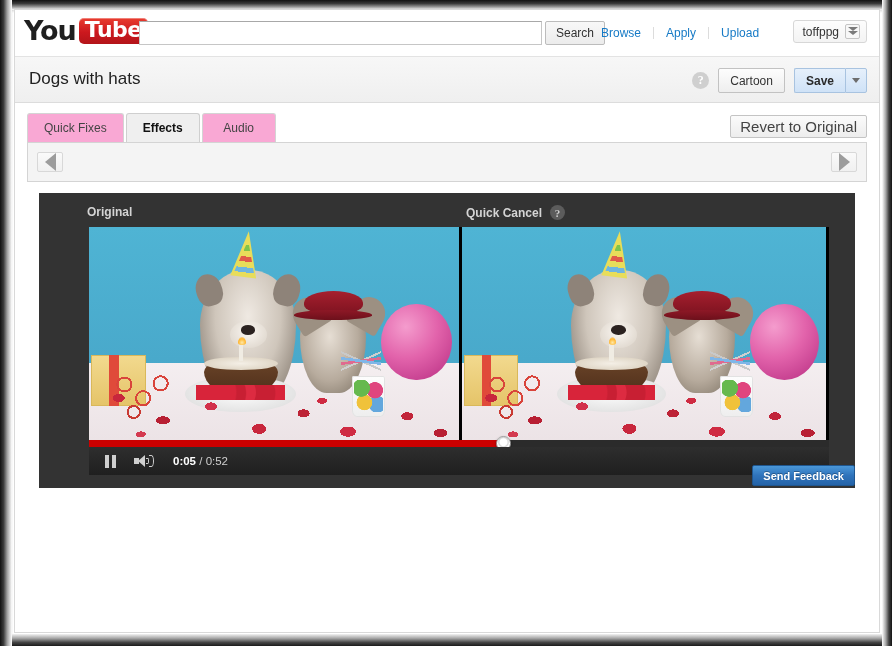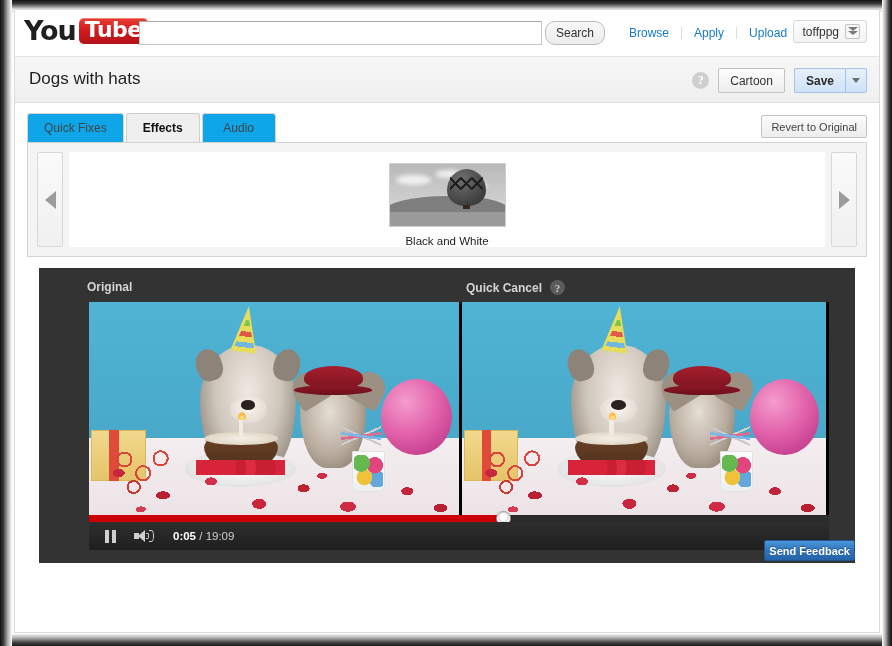--- a/index.html
+++ b/index.html
@@ -77,26 +77,26 @@
     width: 403px; height: 24px;
     border: 1px solid #c6c6c6; border-top-color: #a8a8a8;
     background: #fff; font-size: 12px; padding: 0 5px;
     font-family: "Liberation Sans", sans-serif; outline: none;
   }
   .search-button {
     position: absolute; left: 530px; top: 11px;
     height: 24px; padding: 0 10px;
     font-size: 12px; color: #333;
     background: linear-gradient(180deg,#f8f8f8 0%, #ececec 100%);
-    border: 1px solid #bcbcbc; border-radius: 10px;
+    border: 1px solid #bcbcbc; border-radius: 2px;
     cursor: pointer; font-family: "Liberation Sans", sans-serif;
   }
   .nav-links {
     position: absolute; left: 584px; top: 16px;
-    display: flex; align-items: center; font-size: 12px; margin-left: 28px;
+    display: flex; align-items: center; font-size: 12px;
   }
   .nav-links a {
     color: #167ac6; text-decoration: none; padding: 0 2px; cursor: pointer;
   }
   .nav-sep {
     display: inline-block; width: 1px; height: 12px;
     background: #dcdcdc; margin: 0 10px;
   }
   .user-chip {
     position: absolute; right: 12px; top: 10px;
@@ -171,30 +171,30 @@
   
   .tabrow {
     position: relative; display: flex; align-items: flex-end;
     height: 30px; border-bottom: 1px solid #d4d4d4;
   }
   .tab {
     height: 29px; min-width: 74px; padding: 0 16px;
     display: flex; align-items: center; justify-content: center;
     font-size: 12px; color: #444;
     border: 1px solid #d4d4d4; border-bottom: none;
-    border-radius: 3px 3px 0 0; background: #0ea5e9;
+    border-radius: 3px 3px 0 0; background: #f9a8d4;
     margin-right: 2px; cursor: pointer;
   }
   .tab.active {
     background: #efefef; color: #111; font-weight: bold;
     border-color: #cfcfcf;
   }
   .revert-btn {
     position: absolute; right: 0; bottom: 4px;
-    height: 23px; padding: 0 9px; font-size: 11px; color: #444;
+    height: 23px; padding: 0 9px; font-size: 15px; color: #444;
     background: linear-gradient(180deg,#fbfbfb 0%,#ededed 100%);
     border: 1px solid #c4c4c4; border-radius: 2px; cursor: pointer;
     display: flex; align-items: center; margin-top: 39px;
   }
 
   
   .effects-panel {
     border: 1px solid #d4d4d4; border-top: none;
     background: #f4f4f4; padding: 9px;
     display: flex; align-items: stretch; gap: 6px;
@@ -470,21 +470,21 @@
   .w1 { left: 12px; top: 4px; width: 3px; height: 6px; }
   .w2 { left: 15px; top: 1px; width: 5px; height: 12px; }
   .time-display { font-size: 11.5px; color: #cfcfcf; }
   .time-cur { font-weight: bold; color: #ffffff; }
 
   .feedback-row {
     position: absolute; right: 0; bottom: 0; width: 100%; height: 26px;
   }
   .feedback-btn {
     position: absolute; right: 0; bottom: 2px;
-    height: 21px; padding: 0 4px; font-size: 11px; font-weight: bold; color: #fff;
+    height: 21px; padding: 0 10px; font-size: 11px; font-weight: bold; color: #fff;
     background: linear-gradient(180deg,#4a97d8 0%, #2f73bb 50%, #2463a8 100%);
     border: 1px solid #1f568f; border-radius: 2px; cursor: pointer;
     display: flex; align-items: center;
     text-shadow: 0 -1px 0 rgba(0,0,0,.3);
   }
 </style>
 </head>
 <body>
 
 <div id="scan-frame">
@@ -538,35 +538,20 @@
       <div class="tab">Audio</div>
       <button class="revert-btn">Revert to Original</button>
     </div>
 
     <div class="effects-panel">
       <div class="carousel-arrow arrow-left">
         <i></i>
       </div>
 
       <div class="effects-track" id="effects-track">
-          <div class="effect-cell">
-            <div class="thumb">
-              <div class="sky" style="background:linear-gradient(180deg,#b9b9b9 0%, #cdcdcd 55%, #dedede 100%)"></div>
-              <div class="cloud" style="left:6%;top:18%;width:30%;height:16%"></div>
-              <div class="cloud" style="left:40%;top:10%;width:22%;height:12%"></div>
-              <div class="cloud" style="left:60%;top:30%;width:26%;height:10%"></div>
-              <div class="hill" style="background:#7e7e7e"></div>
-              <div class="ground" style="background:#9a9a9a"></div>
-              <div class="balloon" style="background:radial-gradient(circle at 38% 28%, #6f6f6f 0%, #4a4a4a 55%, #303030 100%)"></div>
-              <div class="zig" style="color:#1d1d1d"></div>
-              <div class="rope"></div>
-              <div class="basket"></div>
-            </div>
-            <div class="effect-label">Black and White</div>
-          </div>
         </div>
 
       <div class="carousel-arrow arrow-right">
         <i></i>
       </div>
     </div>
 
     <div class="stage">
       <div class="stage-labels">
         <div class="stage-label lbl-original">Original</div>
@@ -659,21 +644,21 @@
           </div>
           <div class="ctl">
             <span class="vol-icon">
               <span class="vol-body"></span>
                 <span class="vol-cone"></span>
               <span class="vol-wave w1"></span>
                 <span class="vol-wave w2"></span>
             </span>
           </div>
           <div class="time-display">
-            <span class="time-cur">0:05</span><span> / </span><span>19:09</span>
+            <span class="time-cur">0:05</span><span> / </span><span>0:52</span>
           </div>
         </div>
       </div>
 
       <div class="feedback-row">
         <button class="feedback-btn">Send Feedback</button>
       </div>
     </div>
 
   </div>

